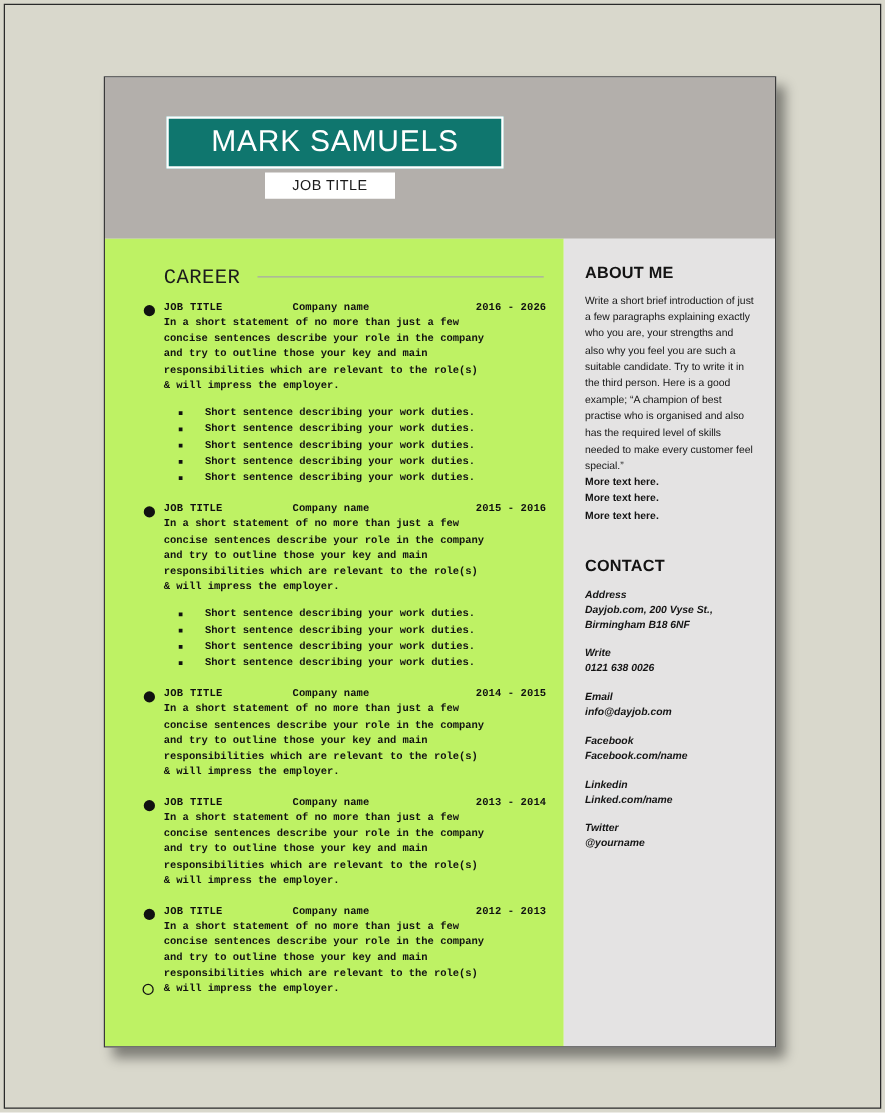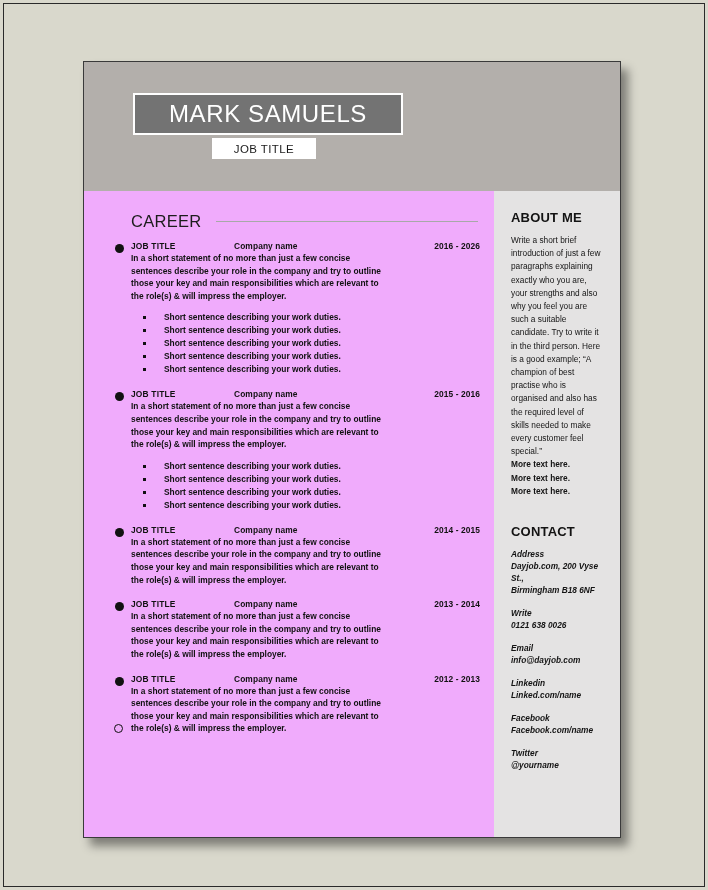--- a/index.html
+++ b/index.html
@@ -43,21 +43,21 @@
     width: 100%;
     height: 129px;
     background: #b3afab;
   }
   .name-box {
     position: absolute;
     left: 49px;
     top: 31px;
     width: 270px;
     height: 42px;
-    background: #737373;
+    background: #0f766e;
     border: 2px solid #ffffff;
     box-sizing: border-box;
     display: flex;
     align-items: center;
     justify-content: center;
   }
   .name-box .name-text {
     color: #ffffff;
     font-size: 24px;
     letter-spacing: 0.6px;
@@ -84,25 +84,26 @@
   
   .doc-body {
     position: absolute;
     left: 0;
     top: 129px;
     width: 100%;
     bottom: 0;
     display: flex;
   }
   .col-main {
-    width: 410px;
-    background: #f0abfc;
+    width: 367px;
+    background: #bef264;
     position: relative;
     padding: 19px 0 0 0;
     box-sizing: border-box;
+    font-family: Liberation Mono, monospace;
   }
   .col-side {
     flex: 1;
     background: #e4e3e3;
     position: relative;
     padding: 19px 17px 0 17px;
     box-sizing: border-box;
   }
   
   .career-head {
@@ -353,26 +354,26 @@
               </div>
               <div class="contact-group">
                 <div class="contact-label">Write</div>
                 <div class="contact-value">0121 638 0026</div>
               </div>
               <div class="contact-group">
                 <div class="contact-label">Email</div>
                 <div class="contact-value">info@dayjob.com</div>
               </div>
               <div class="contact-group">
+                <div class="contact-label">Facebook</div>
+                <div class="contact-value">Facebook.com/name</div>
+              </div>
+              <div class="contact-group">
                 <div class="contact-label">Linkedin</div>
                 <div class="contact-value">Linked.com/name</div>
-              </div>
-              <div class="contact-group">
-                <div class="contact-label">Facebook</div>
-                <div class="contact-value">Facebook.com/name</div>
               </div>
               <div class="contact-group">
                 <div class="contact-label">Twitter</div>
                 <div class="contact-value">@yourname</div>
               </div>
             </div>
         </div>
       </div>
 
     </div>

